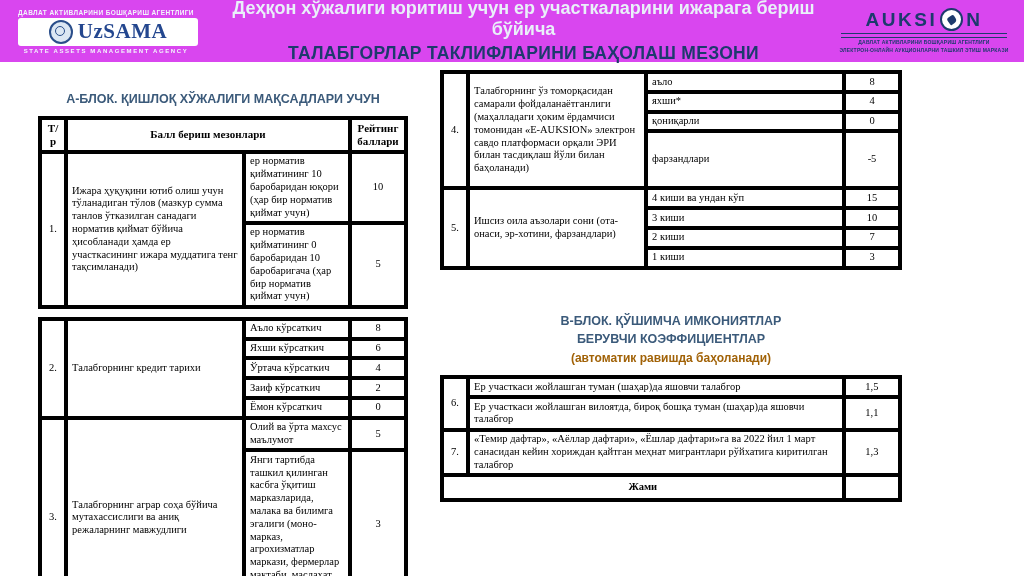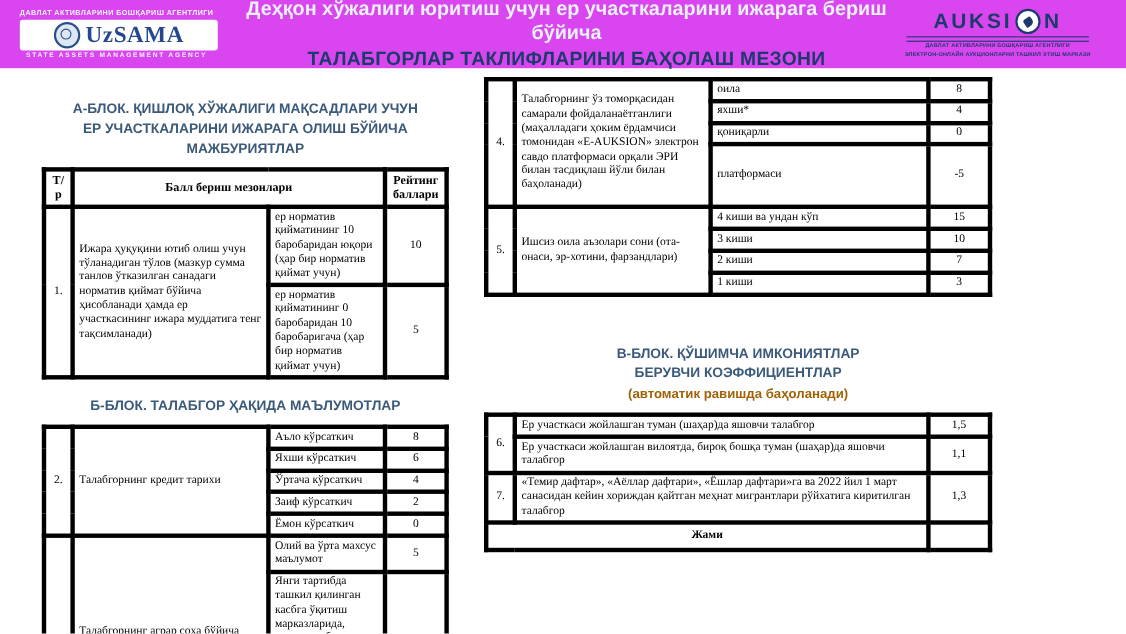--- a/index.html
+++ b/index.html
@@ -26,21 +26,21 @@
     content:""; position:absolute; left:4px; top:4px; width:8px; height:8px;
     border-radius:50%; border:1.5px solid #2a4e8a;
   }
   .logo-name { font-family:"Liberation Serif", serif; font-weight:bold; font-size:21px; color:#24478f; letter-spacing:.5px; }
   .logo-tiny2 { font-size:6px; font-weight:bold; color:#f2f6fb; letter-spacing:1.6px; white-space:nowrap; }
 
   .header-title { flex:1 1 auto; text-align:center; padding:0 6px; }
   .ht1 { color:#e9f0f9; font-size:18px; font-weight:bold; margin-bottom:3px; }
   .ht2 { color:#1d3a6d; font-size:17.5px; font-weight:800; letter-spacing:.3px; }
 
-  .logo-right { width:178px; flex:0 0 auto; text-align:center; color:#1d3a6d; padding-right:28px; }
+  .logo-right { width:178px; flex:0 0 auto; text-align:center; color:#1d3a6d; padding-right:11px; }
   .auksion-name { display:flex; align-items:center; justify-content:center; gap:2px;
     font-weight:800; font-size:19px; letter-spacing:2.5px; color:#1d3a6d; }
   .o-circle {
     width:19px; height:19px; border-radius:50%; border:2.5px solid #1d3a6d; background:#ffffff;
     display:inline-flex; align-items:center; justify-content:center; margin:0 1px;
   }
   .gavel { width:8px; height:8px; background:#1d3a6d; border-radius:2px 2px 4px 1px; transform:rotate(-35deg); }
   .auksion-rule { height:3px; border-top:1px solid #1d3a6d; border-bottom:1px solid #1d3a6d; margin:2px 6px 1px 6px; }
   .auksion-sub { font-size:5px; font-weight:bold; color:#1d3a6d; line-height:1.5; letter-spacing:.2px; white-space:nowrap; }
 
@@ -105,21 +105,20 @@
     <div class="auksion-sub">ЭЛЕКТРОН-ОНЛАЙН АУКЦИОНЛАРНИ ТАШКИЛ ЭТИШ МАРКАЗИ</div>
   </div>
 </div>
 
 <div class="main">
 
   <div class="col-left">
 
     <div class="block-title bt-a">
       <div>А-БЛОК. ҚИШЛОҚ ХЎЖАЛИГИ МАҚСАДЛАРИ УЧУН</div>
-      <div>ЕР УЧАСТКАЛАРИНИ ИЖАРАГА ОЛИШ БЎЙИЧА МАЖБУРИЯТЛАР</div>
     </div>
 
     <table class="tbl">
       <colgroup>
           <col class="w-num">
           <col class="w-desc">
           <col>
           <col class="w-score">
         </colgroup>
       <tbody>
@@ -134,21 +133,20 @@
         <td>ер норматив қийматининг 10 баробаридан юқори (ҳар бир норматив қиймат учун)</td>
         <td class="score">10</td>
       </tr>
       <tr class="tall-a">
         <td>ер норматив қийматининг 0 баробаридан 10 баробаригача (ҳар бир норматив қиймат учун)</td>
         <td class="score">5</td>
       </tr>
     </tbody>
       </table>
 
-    <div class="block-title bt-b">Б-БЛОК. ТАЛАБГОР ҲАҚИДА МАЪЛУМОТЛАР</div>
 
     <table class="tbl">
       <colgroup>
           <col class="w-num">
           <col class="w-desc">
           <col>
           <col class="w-score">
         </colgroup>
       <tbody>
           <tr>
@@ -197,33 +195,33 @@
       <colgroup>
           <col class="w-num">
           <col class="w-desc">
           <col>
           <col class="w-score">
         </colgroup>
       <tbody>
           <tr>
         <td class="num" rowspan="4">4.</td>
         <td rowspan="4">Талабгорнинг ўз томорқасидан самарали фойдаланаётганлиги (маҳалладаги ҳоким ёрдамчиси томонидан «E-AUKSION» электрон савдо платформаси орқали ЭРИ билан тасдиқлаш йўли билан баҳоланади)</td>
-        <td>оила</td>
+        <td>аъло</td>
         <td class="score">8</td>
       </tr>
       <tr>
         <td>яхши*</td>
         <td class="score">4</td>
       </tr>
       <tr>
         <td>қониқарли</td>
         <td class="score">0</td>
       </tr>
       <tr class="c-last">
-        <td>платформаси</td>
+        <td>фарзандлари</td>
         <td class="score">-5</td>
       </tr>
       <tr>
         <td class="num" rowspan="4">5.</td>
         <td rowspan="4">Ишсиз оила аъзолари сони (ота-онаси, эр-хотини, фарзандлари)</td>
         <td>4 киши ва ундан кўп</td>
         <td class="score">15</td>
       </tr>
       <tr>
         <td>3 киши</td>

